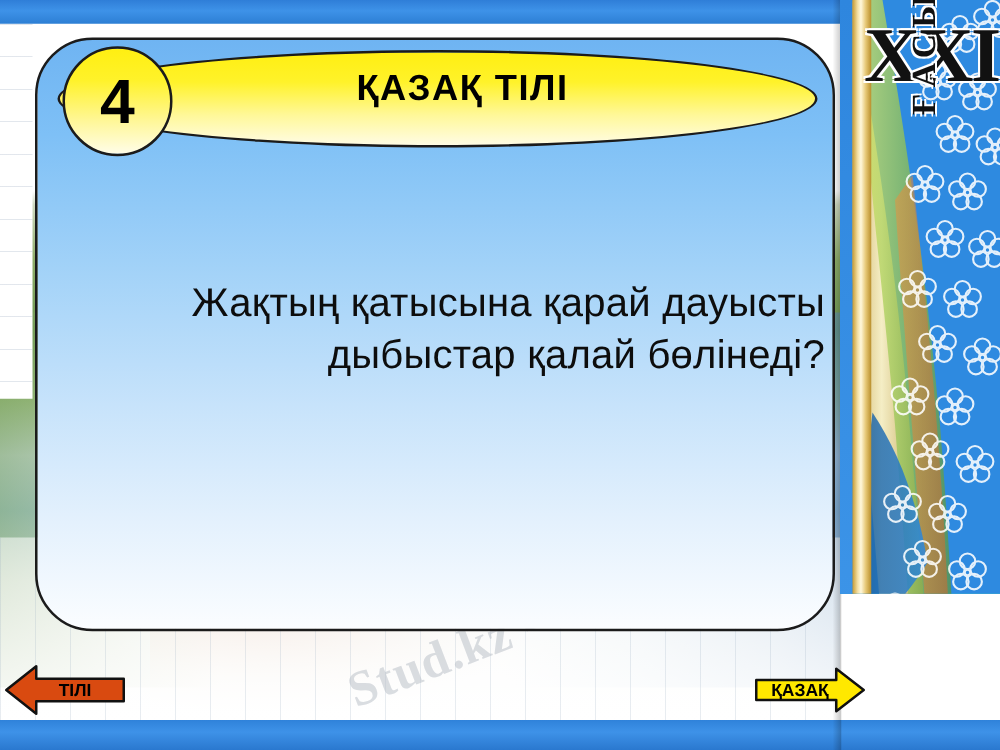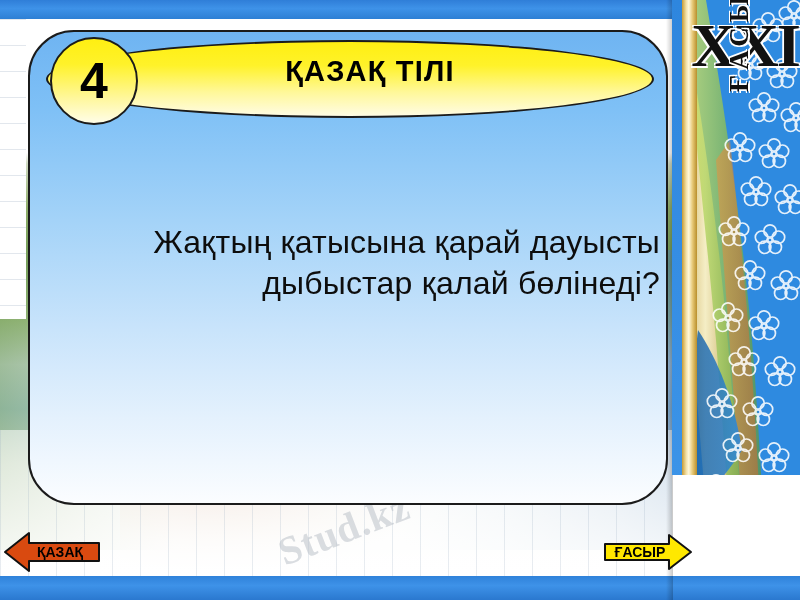--- a/index.html
+++ b/index.html
@@ -355,28 +355,28 @@
       <span>4</span>
     </div>
 
     <div class="question">Жақтың қатысына қарай дауысты дыбыстар қалай бөлінеді?</div>
   </div>
 
   <div class="btn-back">
     <svg width="98" height="44" viewBox="0 0 98 44">
       <polygon points="2,22 26,3 26,13 96,13 96,31 26,31 26,41" fill="#d94a10" stroke="#111111" stroke-width="2" stroke-linejoin="round"></polygon>
     </svg>
-    <div class="btn-label">ҚАЗАҚ</div>
+    <div class="btn-label">ТІЛІ</div>
   </div>
 
   <div class="btn-next">
     <svg width="90" height="40" viewBox="0 0 90 40">
       <polygon points="88,20 66,3 66,12 2,12 2,28 66,28 66,37" fill="#ffe800" stroke="#111111" stroke-width="2" stroke-linejoin="round"></polygon>
     </svg>
-    <div class="btn-label">ҒАСЫР</div>
+    <div class="btn-label">ҚАЗАҚ</div>
   </div>
 
   <div class="sb-shadow"></div>
 
   <div class="sidebar">
 
     <svg class="sb-ribbon" viewBox="0 0 128 600" preserveAspectRatio="none">
       <defs>
         <linearGradient id="gGreen" x1="0" y1="0" x2="1" y2="0">
           <stop offset="0%" stop-color="#d8e86a"></stop>

